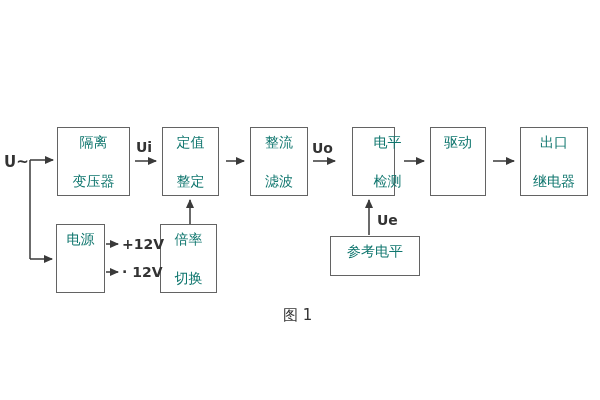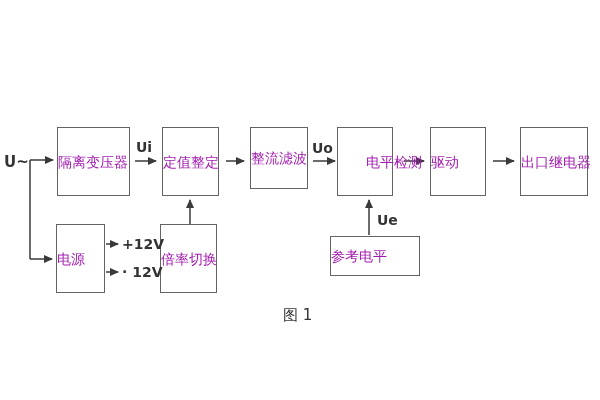--- a/index.html
+++ b/index.html
@@ -20,26 +20,26 @@
     position: absolute;
     left: 0;
     top: 0;
   }
   .box {
     position: absolute;
     box-sizing: border-box;
     border: 1.5px solid #636363;
     background: #ffffff;
     display: flex;
-    flex-direction: row;
+    flex-direction: column;
     align-items: center;
-    justify-content: flex-start;
+    justify-content: space-between;
     font-size: 14px;
     line-height: 28px;
-    color: #a21caf;
+    color: #0f766e;
     white-space: nowrap;
   }
   .box span:empty { display: none; }
   .lbl {
     position: absolute;
     font-size: 14px;
     font-weight: 600;
     color: #333333;
     white-space: pre;
   }
@@ -80,26 +80,26 @@
   <div class="box" style="left:57px; top:127px; width:73px; height:69px;">
     <span>隔离</span>
     <span>变压器</span>
   </div>
 
   <div class="box" style="left:162px; top:127px; width:57px; height:69px;">
     <span>定值</span>
     <span>整定</span>
   </div>
 
-  <div class="box" style="left:250px; top:127px; width:58px; height:62px;">
+  <div class="box" style="left:250px; top:127px; width:58px; height:69px;">
     <span>整流</span>
     <span>滤波</span>
   </div>
 
-  <div class="box" style="left:337px; top:127px; width:56px; height:69px;padding-left:28px;">
+  <div class="box" style="left:352px; top:127px; width:43px; height:69px;padding-left:28px;">
     <span>电平</span>
     <span>检测</span>
   </div>
 
   <div class="box" style="left:430px; top:127px; width:56px; height:69px;">
     <span>驱动</span>
 
   </div>
 
   <div class="box" style="left:520px; top:127px; width:68px; height:69px;">

